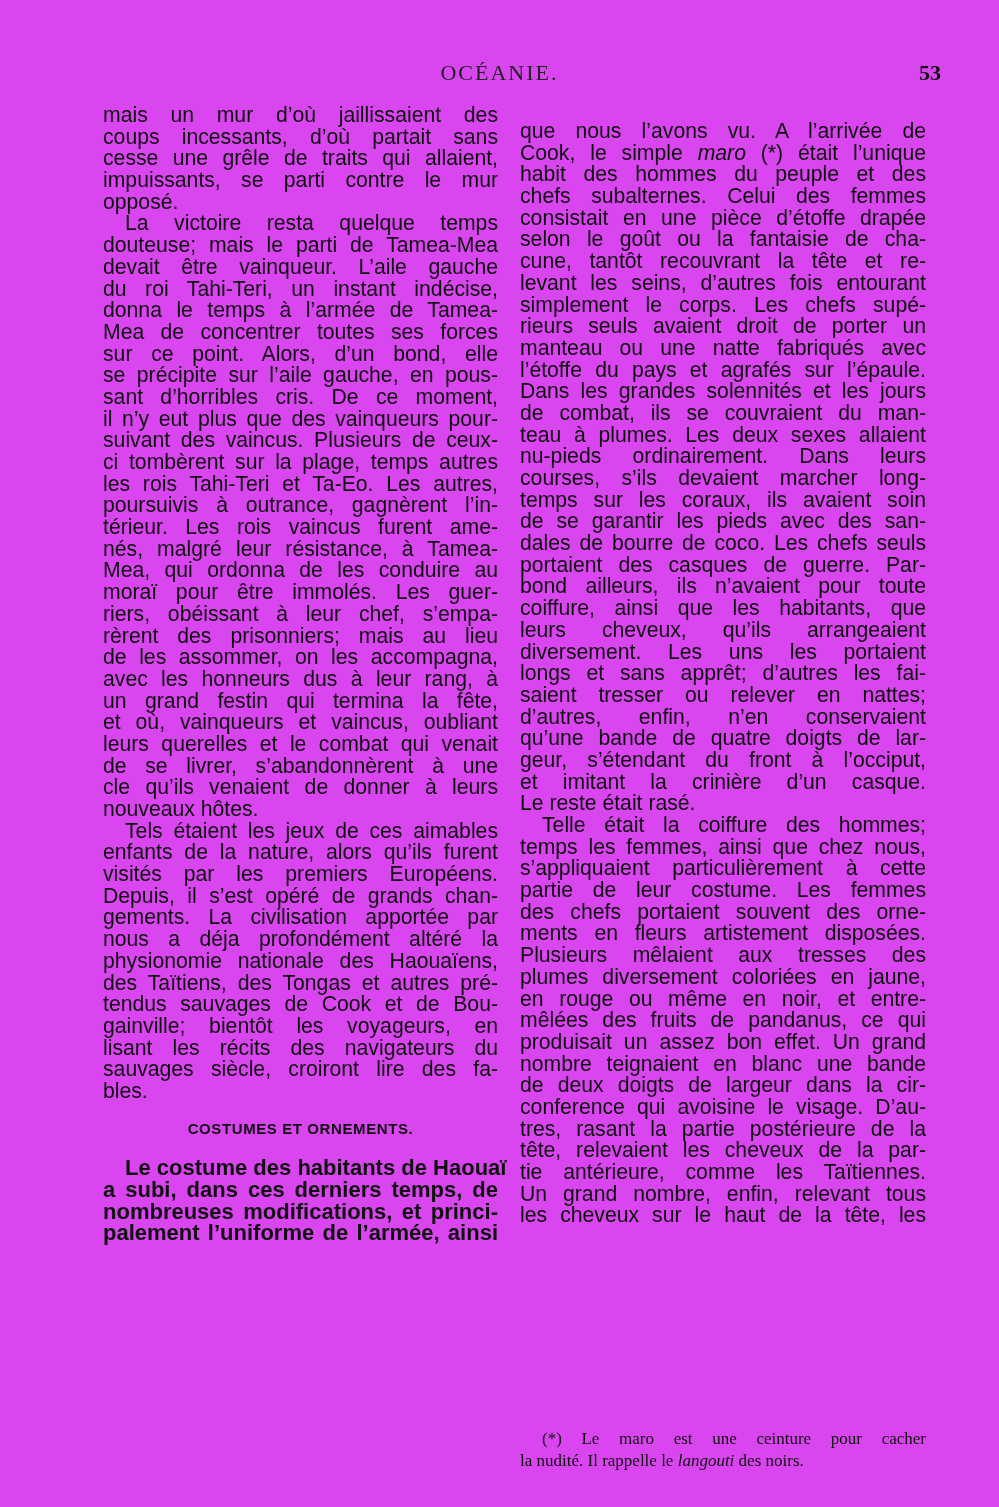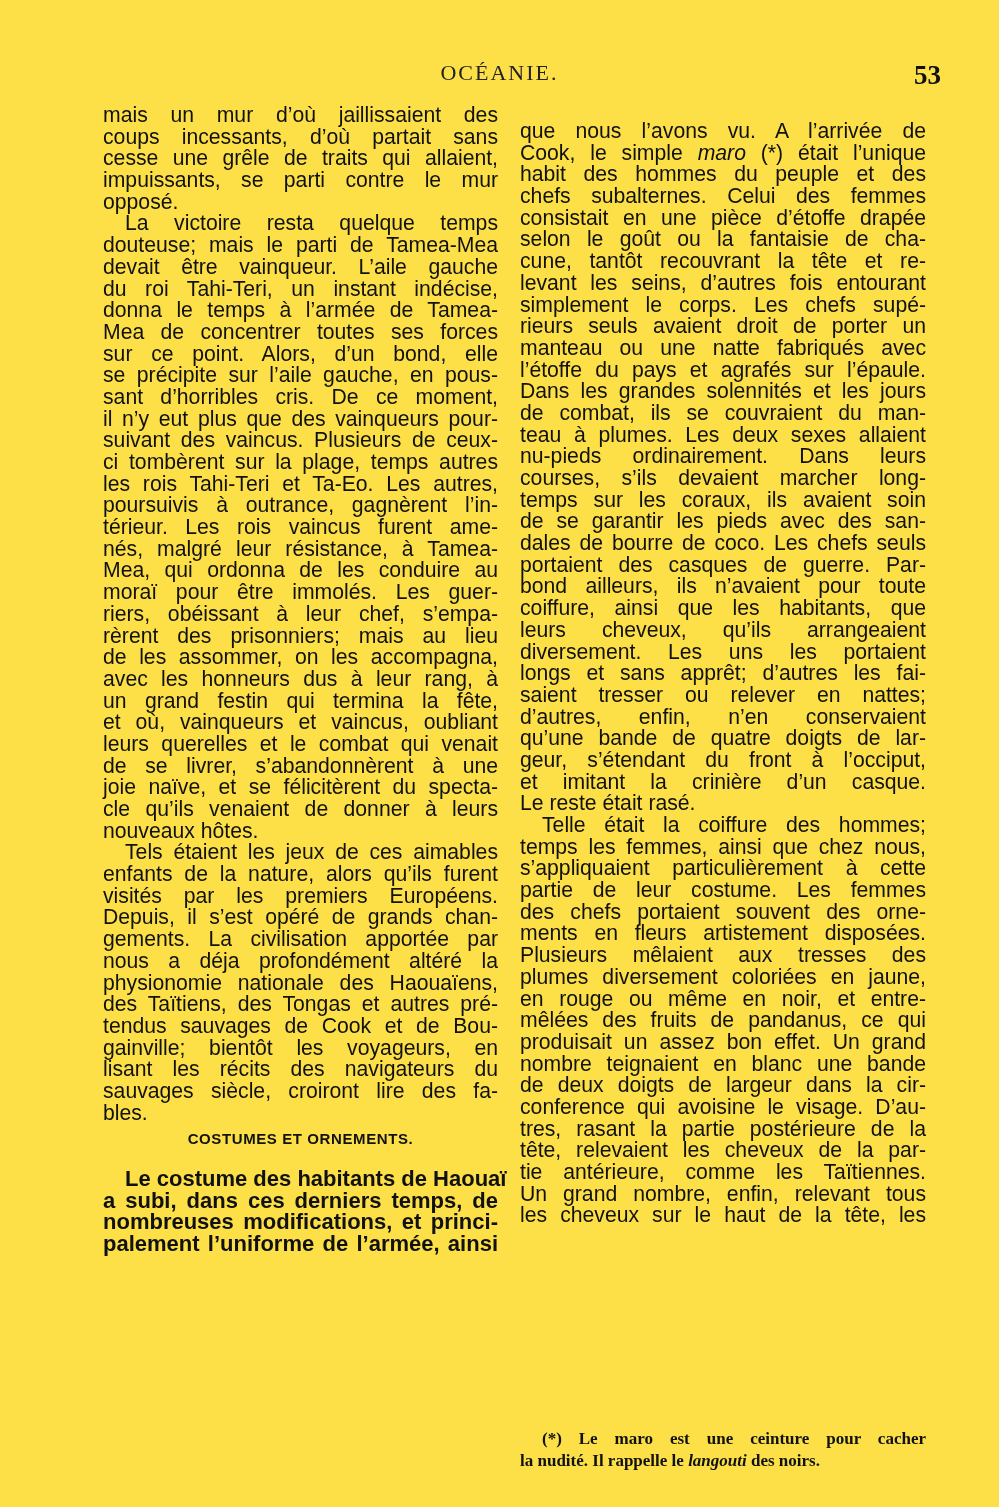--- a/index.html
+++ b/index.html
@@ -1,34 +1,34 @@
 <!DOCTYPE html>
 <html><head>
 <meta charset="utf-8">
 <style>
   html, body { margin: 0; padding: 0; background: #ffffff; }
   body { width: 999px; height: 1507px; position: relative; overflow: hidden; color: #111; }
-  .page { position: absolute; left: 0; top: 0; width: 999px; height: 1507px; background: #fde047; }
+  .page { position: absolute; left: 0; top: 0; width: 999px; height: 1507px; background: #d946ef; }
   .running-head { position: absolute; top: 60px; left: 0; width: 999px; height: 30px; }
   .running-title { position: absolute; left: 0; width: 999px; text-align: center; top: 0;
     font-family: "Liberation Serif", "DejaVu Serif", serif; font-size: 22px; letter-spacing: 2px; color: #222; }
   .page-number { position: absolute; right: 58px; top: 0; font-family: "Liberation Serif", serif;
-    font-size: 27px; font-weight: bold; color: #111; }
+    font-size: 22px; font-weight: bold; color: #111; }
   .column { position: absolute; top: 104px; font-family: Liberation Sans, sans-serif;
     font-size: 21.2px; line-height: 21.7px; text-align: justify; hyphens: manual; color: #111; }
   .col-left { left: 103px; width: 395px; }
   .col-right { left: 520px; width: 406px; margin-top: 16px; }
   .line { display: block; height: 21.7px; white-space: nowrap; text-align: justify; text-align-last: justify; overflow: visible; }
   .line.last { text-align-last: left; }
   .line.indent { padding-left: 22px; }
   .section-heading { display: block; text-align: left; font-size: 15px; font-weight: bold; letter-spacing: 0.6px;
-    height: 21.7px; margin-top: 5px; margin-bottom: 18px; text-align-last: center; }
+    height: 21.7px; margin-top: 16px; margin-bottom: 18px; text-align-last: center; }
   .lead { font-weight: bold; font-size: 22px; }
   .footnote { position: absolute; left: 520px; top: 1428px; width: 406px; font-family: "Liberation Serif", serif;
-    font-size: 17px; line-height: 22px; font-weight: bold; color: #111; }
+    font-size: 17px; line-height: 22px; font-weight: normal; color: #111; }
   .footnote .line { height: 22px; }
   em { font-style: italic; }
 </style>
 </head>
 <body>
 
 <div class="page">
 
   <div class="running-head">
     <div class="running-title">OCÉANIE.</div>
@@ -60,21 +60,20 @@
     <span class="line">Mea, qui ordonna de les conduire au</span>
     <span class="line">moraï pour être immolés. Les guer-</span>
     <span class="line">riers, obéissant à leur chef, s’empa-</span>
     <span class="line">rèrent des prisonniers; mais au lieu</span>
     <span class="line">de les assommer, on les accompagna,</span>
     <span class="line">avec les honneurs dus à leur rang, à</span>
     <span class="line">un grand festin qui termina la fête,</span>
     <span class="line">et où, vainqueurs et vaincus, oubliant</span>
     <span class="line">leurs querelles et le combat qui venait</span>
     <span class="line">de se livrer, s’abandonnèrent à une</span>
-    <span class="line">joie naïve, et se félicitèrent du specta-</span>
     <span class="line">cle qu’ils venaient de donner à leurs</span>
     <span class="line last">nouveaux hôtes.</span>
     <span class="line indent">Tels étaient les jeux de ces aimables</span>
     <span class="line">enfants de la nature, alors qu’ils furent</span>
     <span class="line">visités par les premiers Européens.</span>
     <span class="line">Depuis, il s’est opéré de grands chan-</span>
     <span class="line">gements. La civilisation apportée par</span>
     <span class="line">nous a déja profondément altéré la</span>
     <span class="line">physionomie nationale des Haouaïens,</span>
     <span class="line">des Taïtiens, des Tongas et autres pré-</span>

